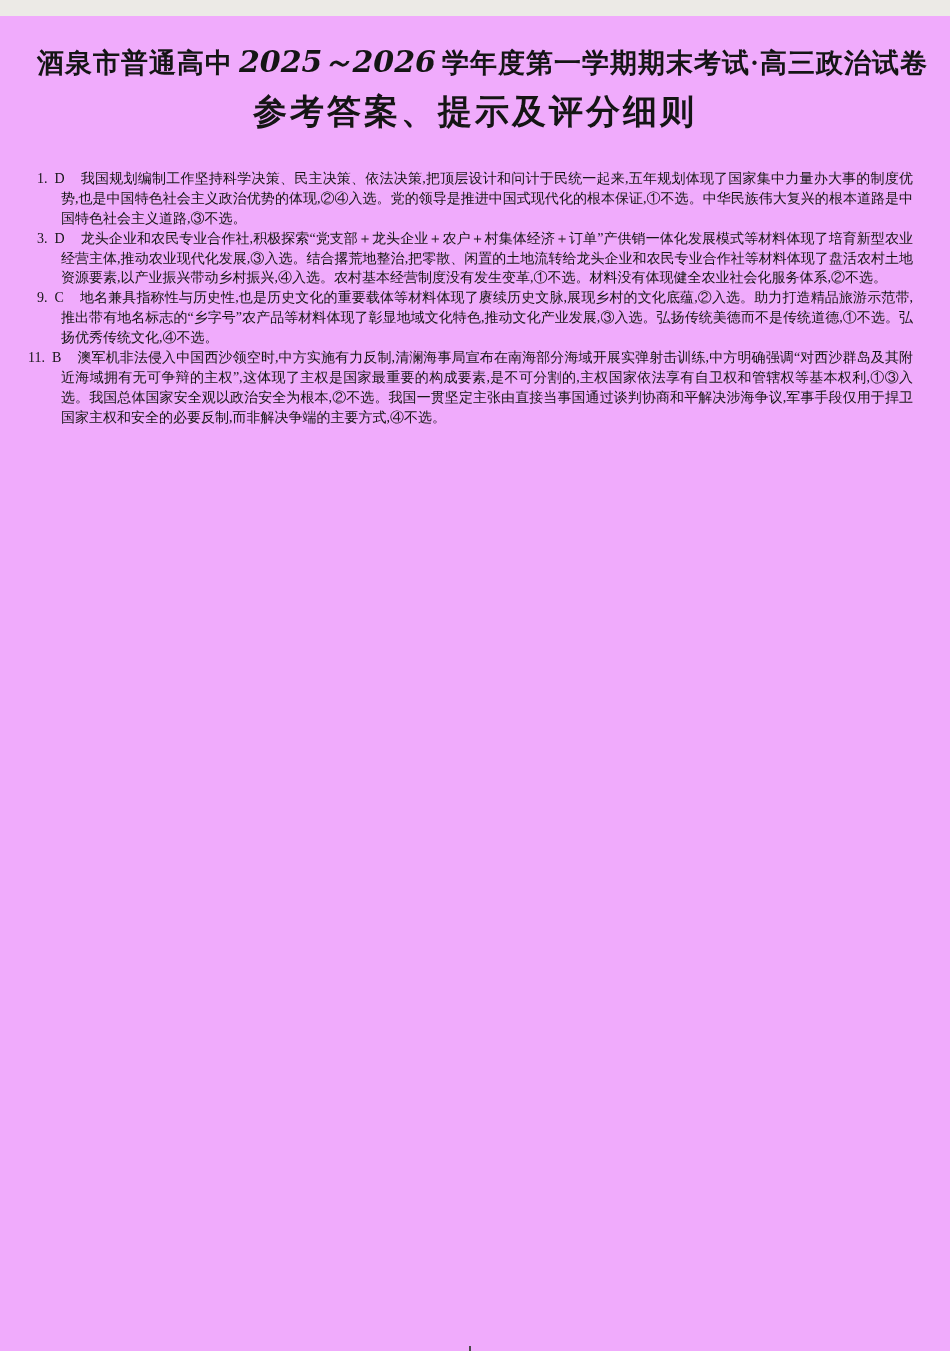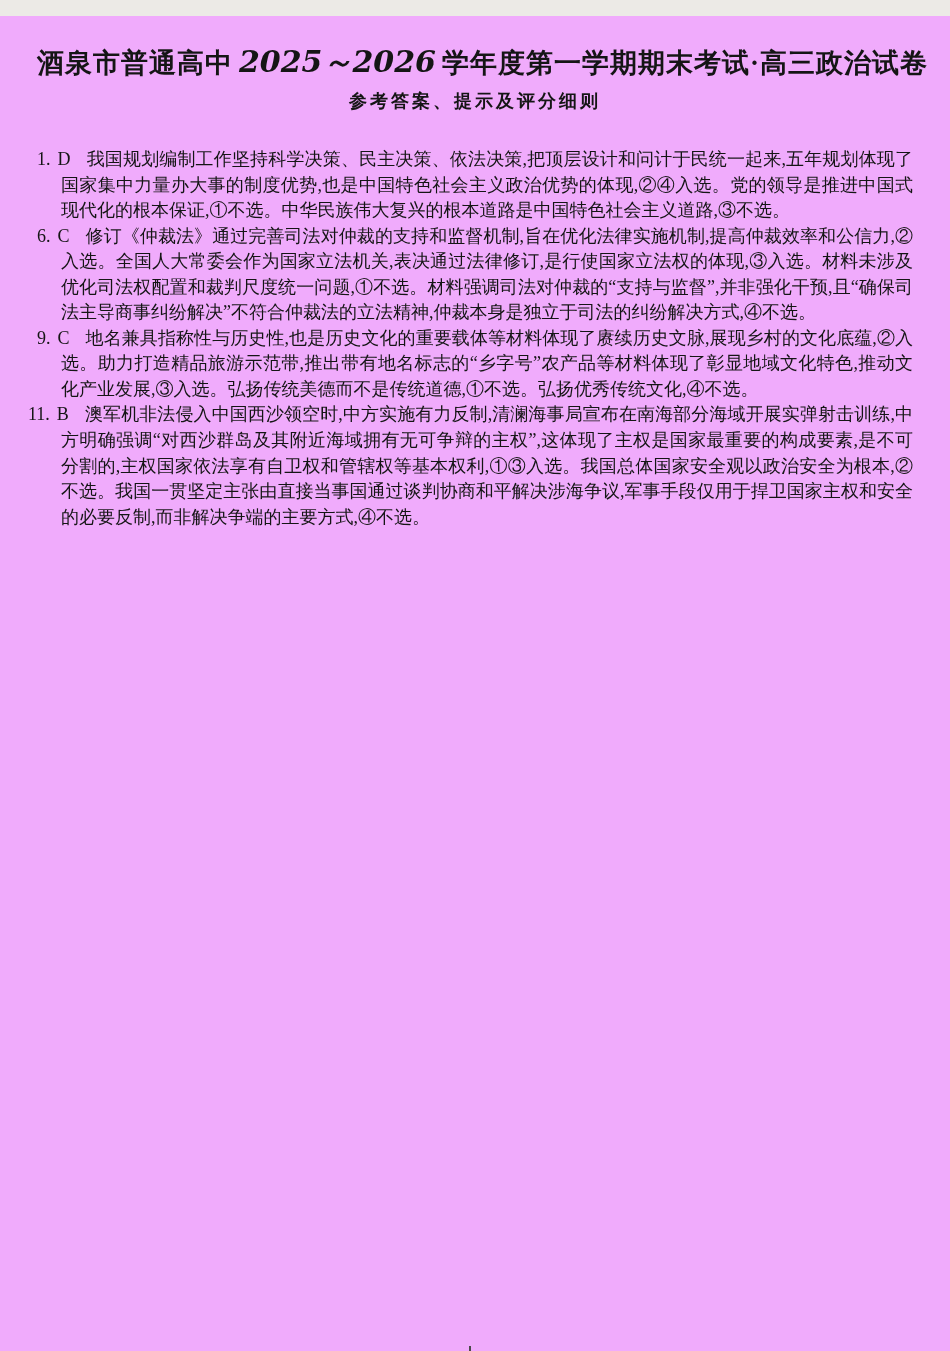--- a/index.html
+++ b/index.html
@@ -29,29 +29,29 @@
   }
   .exam-title .year {
     font-family: "DejaVu Serif", serif;
     font-style: italic;
     font-weight: 700;
     font-size: 30px;
     letter-spacing: 0;
     margin: 0 6px;
   }
   .answer-subtitle {
-    font-size: 18px;
+    font-size: 34px;
     font-weight: 700;
     margin: 4px 0 0 0;
     letter-spacing: 3px;
     font-family: Liberation Mono, monospace;
   }
   .answers {
     margin-top: 34px;
-    font-size: 18px;
+    font-size: 14px;
     line-height: 1.42;
     text-align: justify;
     text-justify: inter-ideograph;
   }
   .answer {
     margin: 0;
     padding-left: 24px;
     text-indent: -24px;
   }
   .answer.wide { text-indent: -33px; }
@@ -73,24 +73,24 @@
 
   <header class="page-header">
     <h1 class="exam-title"><span>酒泉市普通高中</span><span class="year">2025～2026</span><span>学年度第一学期期末考试·高三政治试卷</span></h1>
     <h2 class="answer-subtitle">参考答案、提示及评分细则</h2>
   </header>
 
   <main class="answers">
   <p class="answer"><span class="num">1.</span><span class="letter">D</span><span class="text">我国规划编制工作坚持科学决策、民主决策、依法决策,把顶层设计和问计于民统一起来,五年规划体现了国家集中力量办大事的制度优势,也是中国特色社会主义政治优势的体现,②④入选。党的领导是推进中国式现代化的根本保证,①不选。中华民族伟大复兴的根本道路是中国特色社会主义道路,③不选。</span></p>
 
 
+  <p class="answer"><span class="num">3.</span><span class="letter">D</span><span class="text">龙头企业和农民专业合作社,积极探索“党支部＋龙头企业＋农户＋村集体经济＋订单”产供销一体化发展模式等材料体现了培育新型农业经营主体,推动农业现代化发展,③入选。结合撂荒地整治,把零散、闲置的土地流转给龙头企业和农民专业合作社等材料体现了盘活农村土地资源要素,以产业振兴带动乡村振兴,④入选。农村基本经营制度没有发生变革,①不选。材料没有体现健全农业社会化服务体系,②不选。</span></p>
 
 
 
-  <p class="answer"><span class="num">6.</span><span class="letter">C</span><span class="text">修订《仲裁法》通过完善司法对仲裁的支持和监督机制,旨在优化法律实施机制,提高仲裁效率和公信力,②入选。全国人大常委会作为国家立法机关,表决通过法律修订,是行使国家立法权的体现,③入选。材料未涉及优化司法权配置和裁判尺度统一问题,①不选。材料强调司法对仲裁的“支持与监督”,并非强化干预,且“确保司法主导商事纠纷解决”不符合仲裁法的立法精神,仲裁本身是独立于司法的纠纷解决方式,④不选。</span></p>
 
 
 
   <p class="answer"><span class="num">9.</span><span class="letter">C</span><span class="text">地名兼具指称性与历史性,也是历史文化的重要载体等材料体现了赓续历史文脉,展现乡村的文化底蕴,②入选。助力打造精品旅游示范带,推出带有地名标志的“乡字号”农产品等材料体现了彰显地域文化特色,推动文化产业发展,③入选。弘扬传统美德而不是传统道德,①不选。弘扬优秀传统文化,④不选。</span></p>
 
 
   <p class="answer wide"><span class="num">11.</span><span class="letter">B</span><span class="text">澳军机非法侵入中国西沙领空时,中方实施有力反制,清澜海事局宣布在南海部分海域开展实弹射击训练,中方明确强调“对西沙群岛及其附近海域拥有无可争辩的主权”,这体现了主权是国家最重要的构成要素,是不可分割的,主权国家依法享有自卫权和管辖权等基本权利,①③入选。我国总体国家安全观以政治安全为根本,②不选。我国一贯坚定主张由直接当事国通过谈判协商和平解决涉海争议,军事手段仅用于捍卫国家主权和安全的必要反制,而非解决争端的主要方式,④不选。</span></p>
 </main>
 
   <div class="crop-mark"></div>

